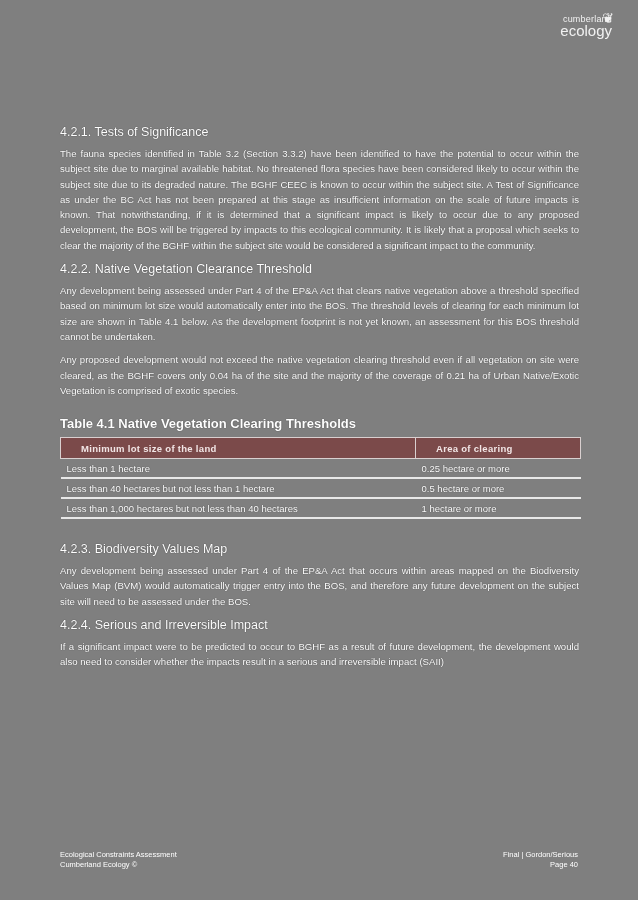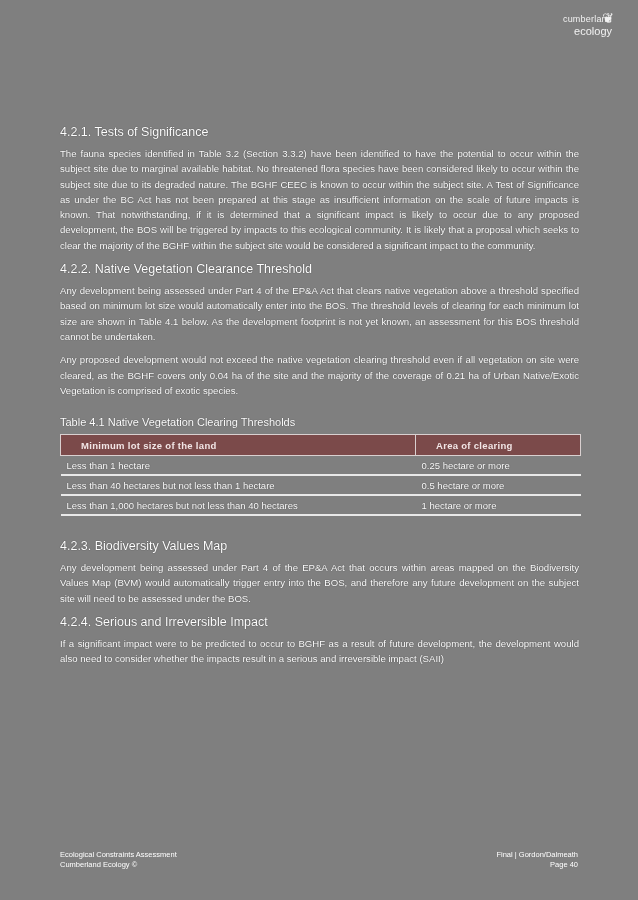--- a/index.html
+++ b/index.html
@@ -10,37 +10,37 @@
     overflow: hidden;
     font-family: "Liberation Sans", sans-serif;
     color: #ffffff;
   }
   .logo {
     position: absolute; top: 14px; right: 26px;
     width: 70px; height: 34px;
     text-align: right;
   }
   .logo .l1 { font-size: 9px; line-height: 10px; letter-spacing: 0.2px; color: #f2f2f2; }
-  .logo .l2 { font-size: 11px; line-height: 14px; color: #f2f2f2; }
+  .logo .l2 { font-size: 15px; line-height: 14px; color: #f2f2f2; }
   .logo .leaf { position: absolute; right: -2px; top: -4px; font-size: 14px; color: #f2f2f2; }
   .content {
     position: absolute; left: 60px; top: 124px; width: 519px;
   }
   h2 {
     font-size: 12.5px; font-weight: normal; margin: 0 0 6px 0; line-height: 16px;
     color: #ffffff;
     text-shadow: 0 0 1px #222;
   }
   p {
     font-size: 9.6px; line-height: 15.3px; margin: 0 0 8px 0;
     text-align: justify;
     text-shadow: 0 0 1px #333;
   }
   .caption {
-    font-size: 11px; font-weight: normal; margin: 18px 0 6px 0;
+    font-size: 13px; font-weight: bold; margin: 18px 0 6px 0;
     text-shadow: 0 0 1px #333;
   }
   table {
     width: 521px; border-collapse: collapse; font-size: 9.5px;
     margin-bottom: 22px;
   }
   th {
     background: #7b4a4a; color: #f2e6e6; text-align: left; font-weight: bold;
     padding: 4px 20px; height: 12px;
     border: 1px solid #d9d0d0;
@@ -106,16 +106,16 @@
   <h2>4.2.4. Serious and Irreversible Impact</h2>
   <p>If a significant impact were to be predicted to occur to BGHF as a result of future development, the development would also need to consider whether the impacts result in a serious and irreversible impact (SAII)</p>
 </div>
 
 <div class="footer">
   <div class="left">
     <div>Ecological Constraints Assessment</div>
     <div>Cumberland Ecology ©</div>
   </div>
   <div class="right">
-    <div>Final | Gordon/Dalmeath</div>
+    <div>Final | Gordon/Serious</div>
     <div>Page 40</div>
   </div>
 </div>
 
 </body></html>

